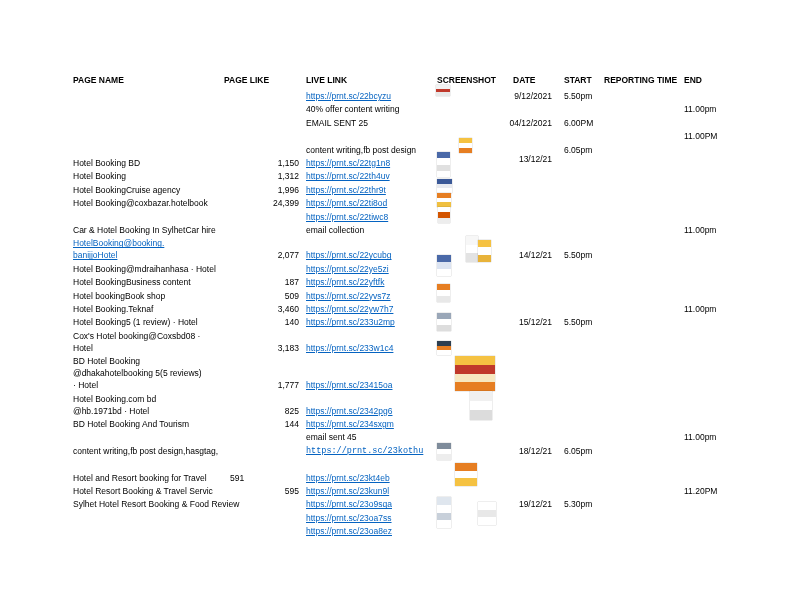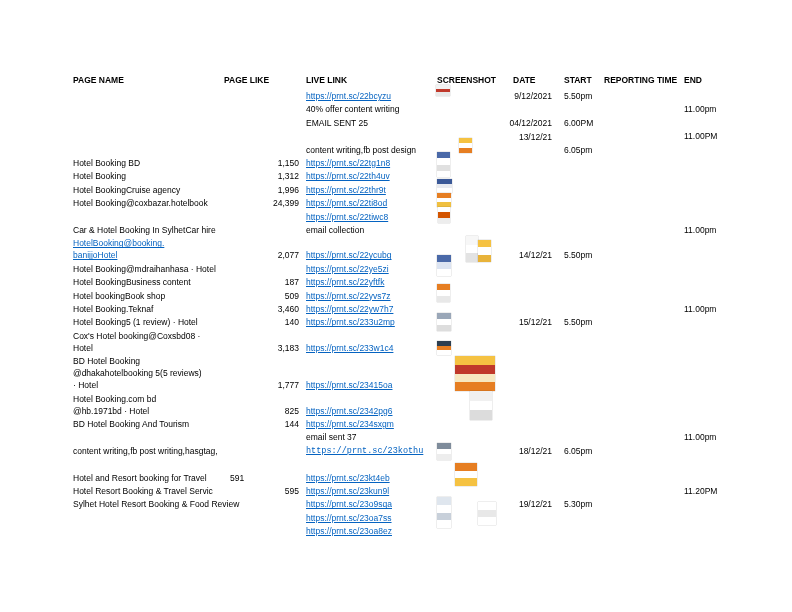--- a/index.html
+++ b/index.html
@@ -62,21 +62,21 @@
       <div class="cell c-link" style="top: 90px;"><a class="live" href="#">https://prnt.sc/22bcyzu</a></div>
       <div class="cell c-date" style="top: 90px;">9/12/2021</div>
       <div class="cell c-start" style="top: 90px;">5.50pm</div>
       <div class="cell c-link" style="top: 103.4px;">40% offer content writing</div>
       <div class="cell c-end" style="top: 103.4px;">11.00pm</div>
       <div class="cell c-link" style="top: 116.8px;">EMAIL SENT 25</div>
       <div class="cell c-date" style="top: 116.8px;">04/12/2021</div>
       <div class="cell c-start" style="top: 116.8px;">6.00PM</div>
       <div class="cell c-end" style="top: 130.2px;">11.00PM</div>
       <div class="cell c-link" style="top: 143.6px;">content writing,fb post design</div>
-      <div class="cell c-date" style="top: 131px;">13/12/21</div>
+      <div class="cell c-date" style="top: 153px;">13/12/21</div>
       <div class="cell c-start" style="top: 143.6px;">6.05pm</div>
       <div class="cell c-name" style="top: 157px;">Hotel Booking BD</div>
       <div class="cell c-like" style="top: 157px;">1,150</div>
       <div class="cell c-link" style="top: 157px;"><a class="live" href="#">https://prnt.sc/22tg1n8</a></div>
       <div class="cell c-name" style="top: 170.4px;">Hotel Booking</div>
       <div class="cell c-like" style="top: 170.4px;">1,312</div>
       <div class="cell c-link" style="top: 170.4px;"><a class="live" href="#">https://prnt.sc/22th4uv</a></div>
       <div class="cell c-name" style="top: 183.8px;">Hotel BookingCruise agency</div>
       <div class="cell c-like" style="top: 183.8px;">1,996</div>
       <div class="cell c-link" style="top: 183.8px;"><a class="live" href="#">https://prnt.sc/22thr9t</a></div>
@@ -119,23 +119,23 @@
 · Hotel</div>
       <div class="cell c-like" style="top: 379.2px;">1,777</div>
       <div class="cell c-link" style="top: 379.2px;"><a class="live" href="#">https://prnt.sc/23415oa</a></div>
       <div class="cell c-name" style="top: 392.6px;">Hotel Booking.com bd
 @hb.1971bd · Hotel</div>
       <div class="cell c-like" style="top: 404.6px;">825</div>
       <div class="cell c-link" style="top: 404.6px;"><a class="live" href="#">https://prnt.sc/2342pg6</a></div>
       <div class="cell c-name" style="top: 418px;">BD Hotel Booking And Tourism</div>
       <div class="cell c-like" style="top: 418px;">144</div>
       <div class="cell c-link" style="top: 418px;"><a class="live" href="#">https://prnt.sc/234sxgm</a></div>
-      <div class="cell c-link" style="top: 431.4px;">email sent 37</div>
+      <div class="cell c-link" style="top: 431.4px;">email sent 45</div>
       <div class="cell c-end" style="top: 431.4px;">11.00pm</div>
-      <div class="cell c-name" style="top: 444.8px;">content writing,fb post writing,hasgtag,</div>
+      <div class="cell c-name" style="top: 444.8px;">content writing,fb post design,hasgtag,</div>
       <div class="cell c-link" style="top: 444.8px; font-family: Liberation Mono, monospace;"><a class="live" href="#">https://prnt.sc/23kothu</a></div>
       <div class="cell c-date" style="top: 444.8px;">18/12/21</div>
       <div class="cell c-start" style="top: 444.8px;">6.05pm</div>
       <div class="cell c-name" style="top: 471.6px;">Hotel and Resort booking for Travel</div>
       <div class="cell c-like left" style="top: 471.6px;">591</div>
       <div class="cell c-link" style="top: 471.6px;"><a class="live" href="#">https://prnt.sc/23kt4eb</a></div>
       <div class="cell c-name" style="top: 485px;">Hotel Resort Booking &amp; Travel Servic</div>
       <div class="cell c-like" style="top: 485px;">595</div>
       <div class="cell c-link" style="top: 485px;"><a class="live" href="#">https://prnt.sc/23kun9l</a></div>
       <div class="cell c-end" style="top: 485px;">11.20PM</div>

